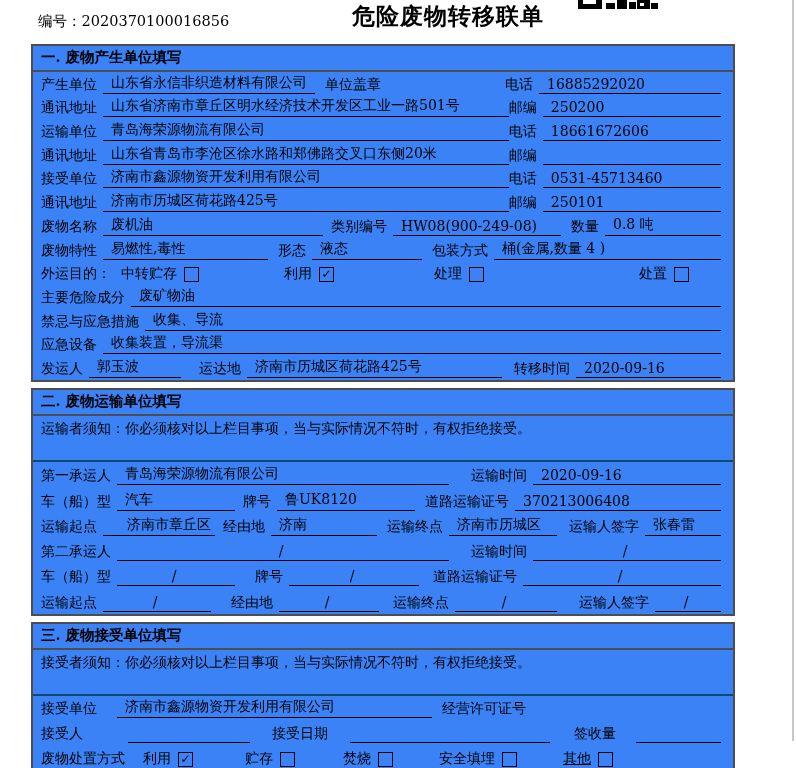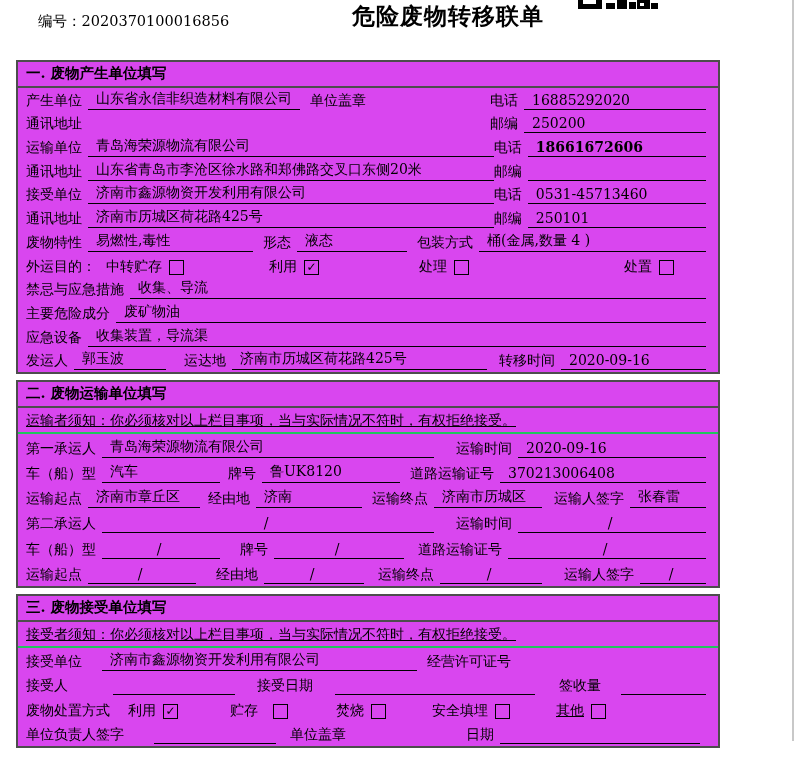--- a/index.html
+++ b/index.html
@@ -3,34 +3,34 @@
 <meta charset="utf-8">
 <style>
   html,body { margin:0; padding:0; }
   body {
     width:796px; height:768px; position:relative; overflow:hidden;
     background:#ffffff; color:#000;
     font-family:"DejaVu Serif","Liberation Serif",serif;
     font-size:14px;
   }
   
-  .page-head { position:relative; height:60px; }
+  .page-head { position:relative; height:44px; }
   .doc-number { position:absolute; left:38px; top:12px; font-size:14.5px; white-space:nowrap; }
   .doc-title { position:absolute; left:100px; right:0; top:1px; text-align:center;
                font-size:23px; font-weight:bold; letter-spacing:1px; }
   .qr-frag { position:absolute; left:578px; top:0; width:80px; height:11px; }
   .qr-frag .b { position:absolute; background:#000; }
   .qr-frag .w { position:absolute; background:#fff; }
   .page-edge-line { position:absolute; left:792px; top:0; width:2px; height:741px; background:#c8c8c8; }
   
-  .box { position:relative; margin:0 0 6px 16px; width:704px; box-sizing:border-box;
-         border:2px solid #4d4d4d; background:#d946ef; }
+  .box { position:relative; margin:0 0 6px 31px; width:704px; box-sizing:border-box;
+         border:2px solid #4d4d4d; background:#3b82f6; }
   .sec-title { font-weight:bold; font-size:14.5px; padding:2px 8px 3px 8px;
                border-bottom:2px solid #4d4d4d; }
-  .note { padding:4px 8px 2px 8px; border-bottom:2px solid #22c55e;text-decoration:underline; }
+  .note { padding:4px 8px 22px 8px; border-bottom:2px solid #0c4a6e; }
   .row { display:flex; align-items:flex-end; padding:14px 12px 2px 8px; box-sizing:border-box; }
   .s1 .row { height:23.7px; }
   .s2 .row { height:25.3px; }
   .s3 .row { height:24.6px; }
   .lbl { white-space:nowrap; }
   .val { border-bottom:1px solid #000; white-space:nowrap; overflow:hidden;
          padding:0 4px 1px 8px; box-sizing:border-box; margin-left:6px; }
   .val.center { text-align:center; padding-left:0; }
   .grow { flex:1 1 auto; }
   .fill { flex:1 1 auto; }
@@ -66,31 +66,32 @@
     <span class="lbl">产生单位</span>
     <span class="val" style="width:212px;">山东省永信非织造材料有限公司</span>
     <span class="lbl" style="margin-left:10px;">单位盖章</span>
     <span class="fill"></span>
     <span class="lbl">电话</span>
     <span class="val" style="width:182px;">16885292020</span>
   </div>
 
   <div class="row">
     <span class="lbl">通讯地址</span>
+    <span class="val" style="width:415px;">山东省济南市章丘区明水经济技术开发区工业一路501号</span>
     <span class="fill"></span>
     <span class="lbl">邮编</span>
     <span class="val" style="width:182px;">250200</span>
   </div>
 
   <div class="row">
     <span class="lbl">运输单位</span>
     <span class="val" style="width:415px;">青岛海荣源物流有限公司</span>
     <span class="fill"></span>
     <span class="lbl">电话</span>
-    <span class="val" style="width:182px;font-weight:bold;">18661672606</span>
+    <span class="val" style="width:182px;">18661672606</span>
   </div>
 
   <div class="row">
     <span class="lbl">通讯地址</span>
     <span class="val" style="width:415px;">山东省青岛市李沧区徐水路和郑佛路交叉口东侧20米</span>
     <span class="fill"></span>
     <span class="lbl">邮编</span>
     <span class="val" style="width:182px;"></span>
   </div>
 
@@ -103,20 +104,28 @@
   </div>
 
   <div class="row">
     <span class="lbl">通讯地址</span>
     <span class="val" style="width:415px;">济南市历城区荷花路425号</span>
     <span class="fill"></span>
     <span class="lbl">邮编</span>
     <span class="val" style="width:182px;">250101</span>
   </div>
 
+  <div class="row">
+    <span class="lbl">废物名称</span>
+    <span class="val" style="width:220px;">废机油</span>
+    <span class="lbl" style="margin-left:8px;">类别编号</span>
+    <span class="val" style="width:168px;">HW08(900-249-08)</span>
+    <span class="lbl" style="margin-left:10px;">数量</span>
+    <span class="val grow">0.8 吨</span>
+  </div>
 
   <div class="row">
     <span class="lbl">废物特性</span>
     <span class="val" style="width:165px;">易燃性,毒性</span>
     <span class="lbl" style="margin-left:10px;text-align:center;">形态</span>
     <span class="val" style="width:110px;">液态</span>
     <span class="lbl" style="margin-left:10px;">包装方式</span>
     <span class="val grow">桶(金属,数量 4 )</span>
   </div>
 
@@ -134,27 +143,27 @@
       <span>处理</span>
       <span class="cbx"><span></span></span>
     </span>
     <span class="opt" style="margin-left:155px;">
       <span>处置</span>
       <span class="cbx"><span></span></span>
     </span>
   </div>
 
   <div class="row">
+    <span class="lbl">主要危险成分</span>
+    <span class="val grow">废矿物油</span>
+  </div>
+
+  <div class="row">
     <span class="lbl">禁忌与应急措施</span>
     <span class="val grow">收集、导流</span>
-  </div>
-
-  <div class="row">
-    <span class="lbl">主要危险成分</span>
-    <span class="val grow">废矿物油</span>
   </div>
 
   <div class="row">
     <span class="lbl">应急设备</span>
     <span class="val grow">收集装置，导流渠</span>
   </div>
 
   <div class="row">
     <span class="lbl">发运人</span>
     <span class="val" style="width:92px;">郭玉波</span>
@@ -180,21 +189,21 @@
     <span class="lbl">车（船）型</span>
     <span class="val" style="width:118px;">汽车</span>
     <span class="lbl" style="margin-left:8px;">牌号</span>
     <span class="val" style="width:138px;">鲁UK8120</span>
     <span class="lbl" style="margin-left:10px;">道路运输证号</span>
     <span class="val grow">370213006408</span>
   </div>
 
   <div class="row">
     <span class="lbl">运输起点</span>
-    <span class="val" style="width:112px;">济南市章丘区</span>
+    <span class="val" style="width:112px;text-align:right;">济南市章丘区</span>
     <span class="lbl" style="margin-left:8px;">经由地</span>
     <span class="val" style="width:106px;">济南</span>
     <span class="lbl" style="margin-left:10px;">运输终点</span>
     <span class="val" style="width:108px;">济南市历城区</span>
     <span class="lbl" style="margin-left:12px;">运输人签字</span>
     <span class="val grow">张春雷</span>
   </div>
 
   <div class="row">
     <span class="lbl">第二承运人</span>
@@ -242,21 +251,21 @@
     <span class="lbl" style="margin-left:24px;">签收量</span>
     <span class="val grow" style="margin-left:20px;"></span>
   </div>
 
   <div class="row">
     <span class="lbl">废物处置方式</span>
     <span class="opt" style="margin-left:18px;">
       <span>利用</span>
       <span class="cbx"><span>✓</span></span>
     </span>
-    <span class="opt" style="margin-left:52px;gap:8px;">
+    <span class="opt" style="margin-left:52px;">
       <span>贮存</span>
       <span class="cbx"><span></span></span>
     </span>
     <span class="opt" style="margin-left:48px;">
       <span>焚烧</span>
       <span class="cbx"><span></span></span>
     </span>
     <span class="opt" style="margin-left:46px;">
       <span>安全填埋</span>
       <span class="cbx"><span></span></span>

